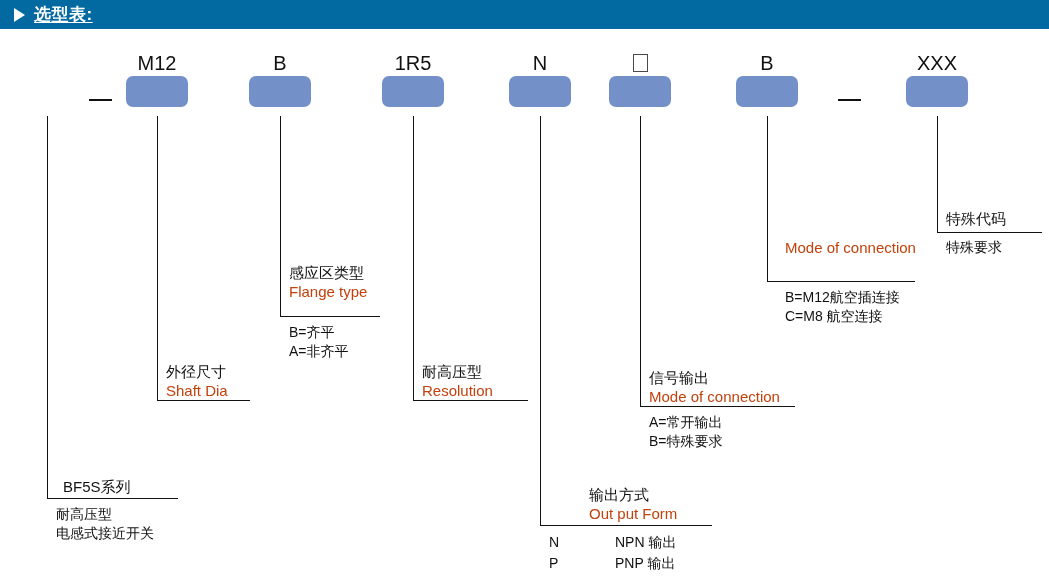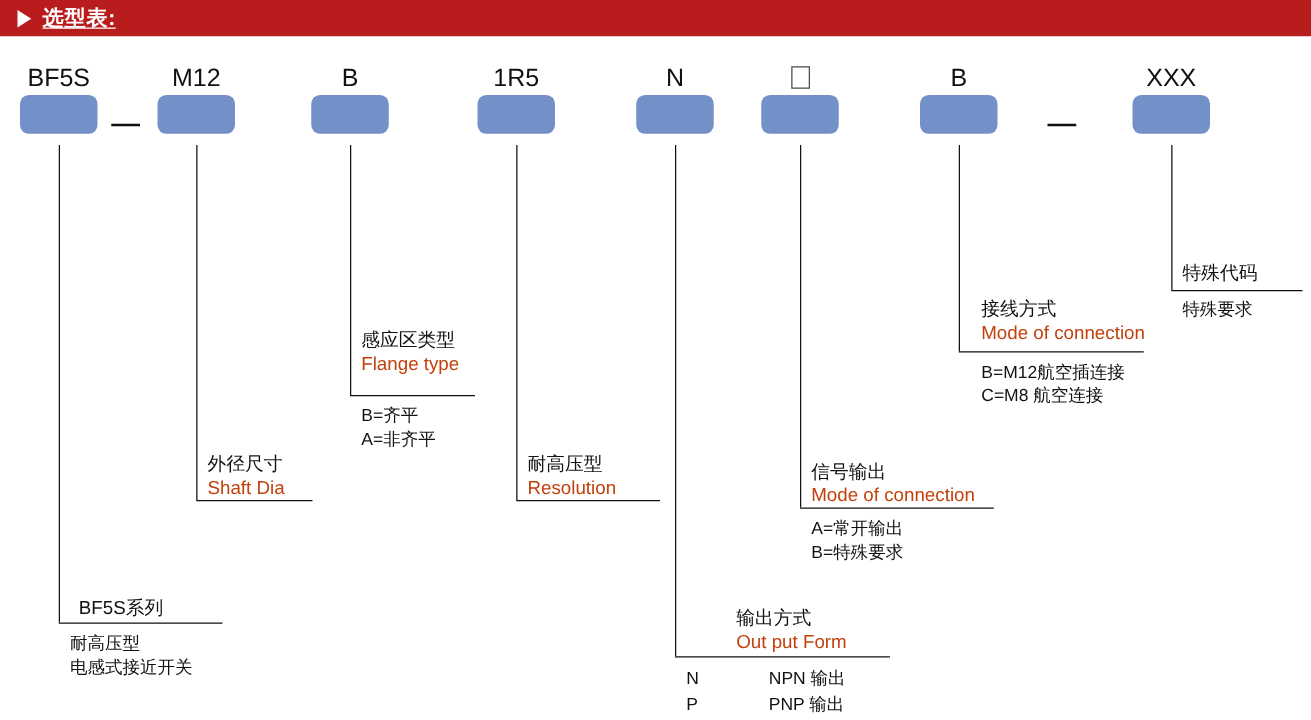--- a/index.html
+++ b/index.html
@@ -21,21 +21,21 @@
     height: 576px;
   }
 
   
   .header-bar {
     position: absolute;
     left: 0;
     top: 0;
     width: 1049px;
     height: 29px;
-    background: #b91c1c;
+    background: #0369a1;
     display: flex;
     align-items: center;
   }
   .header-inner {
     display: flex;
     align-items: center;
     margin-left: 14px;
     gap: 9px;
   }
   .tri-icon {
@@ -140,24 +140,20 @@
 
 <div id="stage">
 
   <div class="header-bar">
     <div class="header-inner">
       <span class="tri-icon"></span>
       <span class="header-title">选型表:</span>
     </div>
   </div>
 
-  <div class="code-cell" style="left:16px; top:52px;">
-    <div class="code-label">BF5S</div>
-    <div class="code-box"></div>
-  </div>
 
   <div class="dash" style="left:89px; top:99px;"></div>
 
   <div class="code-cell" style="left:126px; top:52px;">
     <div class="code-label">M12</div>
     <div class="code-box"></div>
   </div>
 
   <div class="code-cell" style="left:249px; top:52px;">
     <div class="code-label">B</div>
@@ -218,21 +214,20 @@
   <div class="hline" style="left:937px; top:232px; width:105px;"></div>
 
   <div class="callout" style="left:946px; top:209px;">
     <div class="cn">特殊代码</div>
   </div>
   <div class="callout" style="left:946px; top:238px;">
     <div class="sub">特殊要求</div>
   </div>
 
   <div class="callout pad-l" style="left:776px; top:238px;">
-    <div class="cn">接线方式</div>
     <div class="en">Mode of connection</div>
   </div>
   <div class="callout pad-l" style="left:776px; top:288px;">
     <div class="sub">B=M12航空插连接</div>
     <div class="sub">C=M8 航空连接</div>
   </div>
 
   <div class="callout pad-l" style="left:280px; top:263px;">
     <div class="cn">感应区类型</div>
     <div class="en">Flange type</div>

